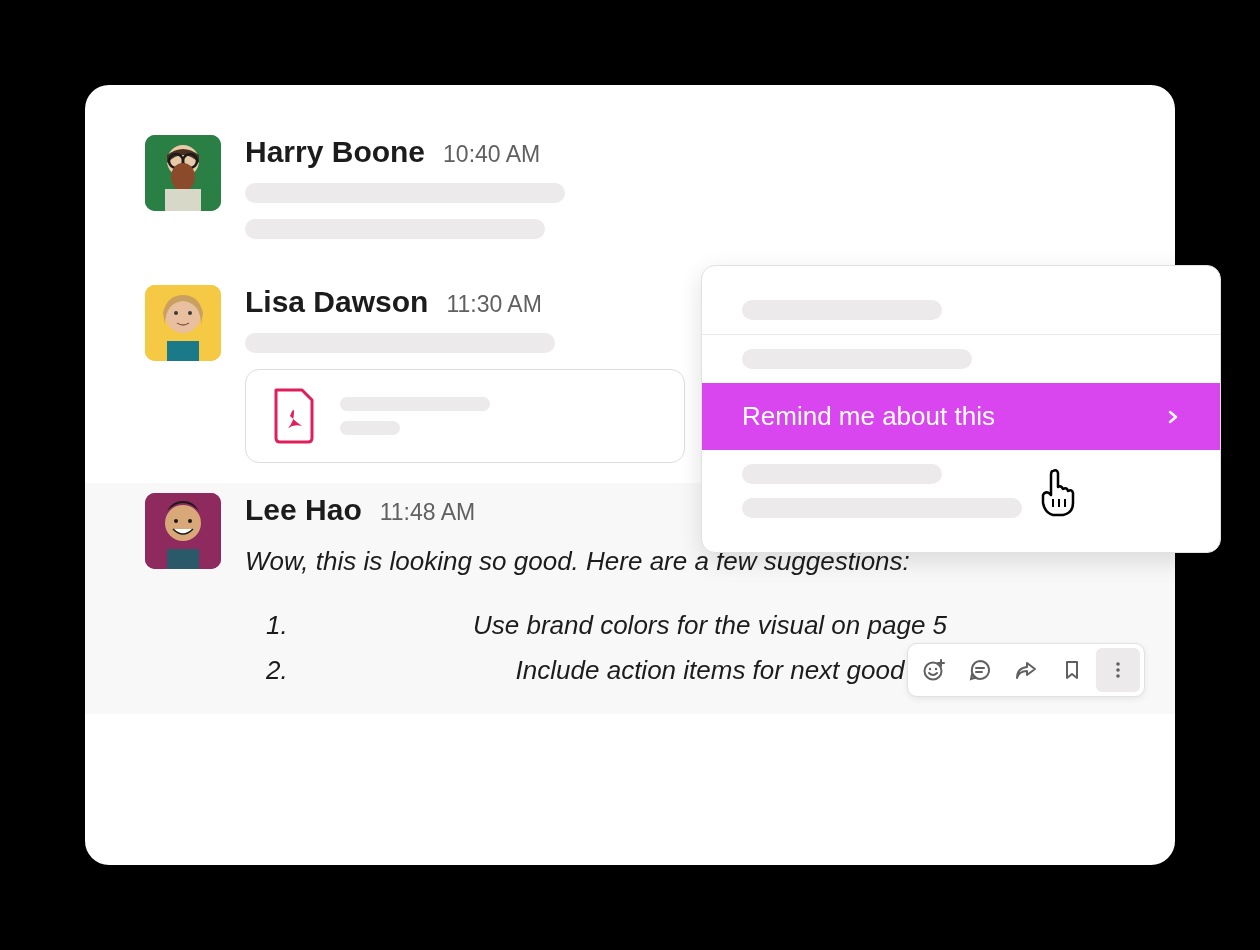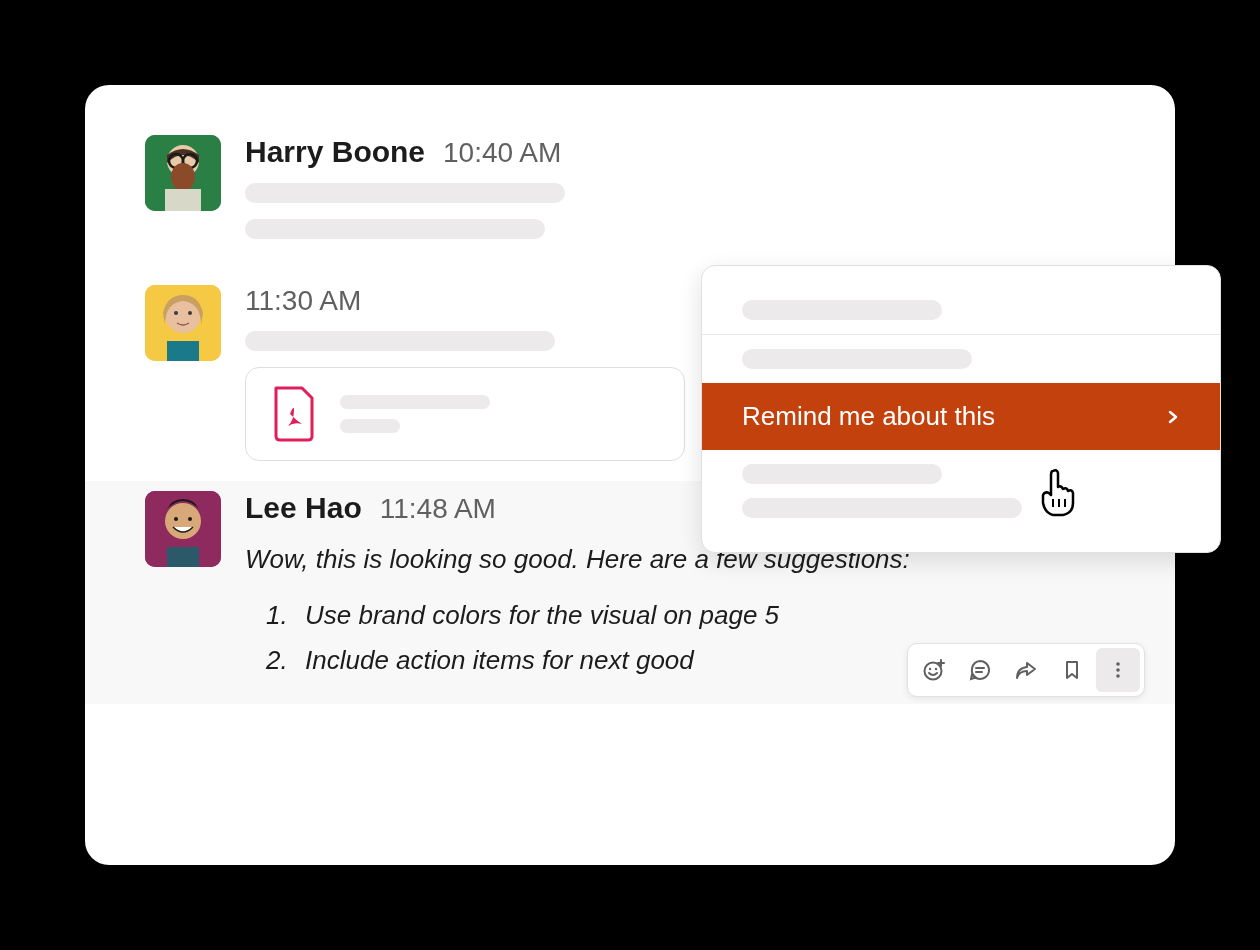--- a/index.html
+++ b/index.html
@@ -34,29 +34,29 @@
     border-radius: 10px;
     flex-shrink: 0;
     margin-right: 24px;
     overflow: hidden;
     position: relative;
   }
   .avatar svg { width: 100%; height: 100%; display: block; }
   .msg-body { flex: 1; min-width: 0; }
   .msg-header { display: flex; align-items: baseline; gap: 18px; margin-bottom: 14px; }
   .author { font-weight: 800; font-size: 30px; color: #1d1c1d; }
-  .timestamp { font-size: 28px; color: #616061; }
+  .timestamp { font-size: 23px; color: #616061; }
   .placeholder-line {
     height: 20px;
     background: #eceaea;
     border-radius: 10px;
     margin-bottom: 16px;
   }
   .msg-text { font-size: 26px; color: #1d1c1d; line-height: 1.55; font-style: italic; }
-  .msg-text ol { margin-left: 50px; margin-top: 16px; }
+  .msg-text ol { margin-left: 50px; margin-top: 24px; text-align: center; }
   .msg-text li { padding-left: 10px; margin-bottom: 4px; }
   .attachment {
     border: 1px solid #ddd;
     border-radius: 14px;
     padding: 18px 24px;
     display: flex;
     align-items: center;
     gap: 22px;
     margin-top: 8px;
     width: 440px;
@@ -84,21 +84,21 @@
   .menu-placeholder {
     height: 20px;
     background: #eceaea;
     border-radius: 10px;
     margin: 14px 40px;
   }
   .menu-divider {
     height: 1px; background: #e8e8e8; margin: 12px 0;
   }
   .menu-item-active {
-    background: #c2410c;
+    background: #d946ef;
     color: #fff;
     padding: 18px 40px;
     font-size: 26px;
     display: flex;
     align-items: center;
     justify-content: space-between;
     cursor: pointer;
   }
   .chevron { width: 14px; height: 14px; }
 
@@ -169,20 +169,21 @@
         <circle cx="38" cy="30" r="18" fill="#e8c0a0"></circle>
         <path d="M18 28 Q22 10 38 10 Q54 10 58 28 L56 40 Q56 18 38 16 Q20 18 20 40 Z" fill="#c9a060"></path>
         <circle cx="31" cy="28" r="2" fill="#3a3a3a"></circle>
         <circle cx="45" cy="28" r="2" fill="#3a3a3a"></circle>
         <path d="M32 38 Q38 42 44 38" stroke="#8a5a4a" stroke-width="1.5" fill="none"></path>
         <rect x="22" y="56" width="32" height="20" fill="#1a7a8a"></rect>
       </svg>
     </div>
     <div class="msg-body">
       <div class="msg-header">
+        <span class="author">Lisa Dawson</span>
         <span class="timestamp">11:30 AM</span>
       </div>
       <div class="placeholder-line" style="width:310px"></div>
       <div class="attachment">
         <svg class="pdf-icon" viewBox="0 0 48 56">
           <path d="M6 2 L32 2 L42 12 L42 50 Q42 54 38 54 L10 54 Q6 54 6 50 Z" fill="none" stroke="#e01e5a" stroke-width="3" stroke-linejoin="round"></path>
           <path d="M20 28 Q24 18 24 24 Q24 34 18 40 Q24 36 32 38 Q26 34 20 28 Z" fill="#e01e5a"></path>
         </svg>
         <div class="attachment-lines">
           <div class="placeholder-line" style="width:150px"></div>

